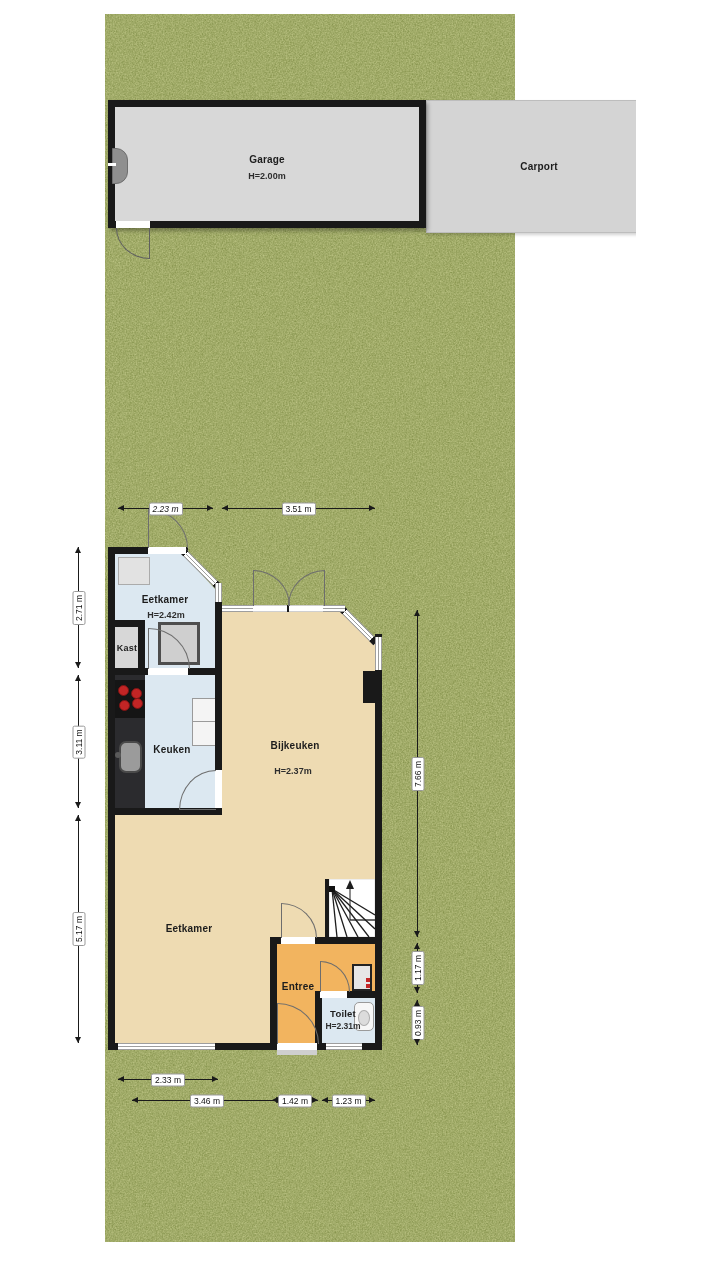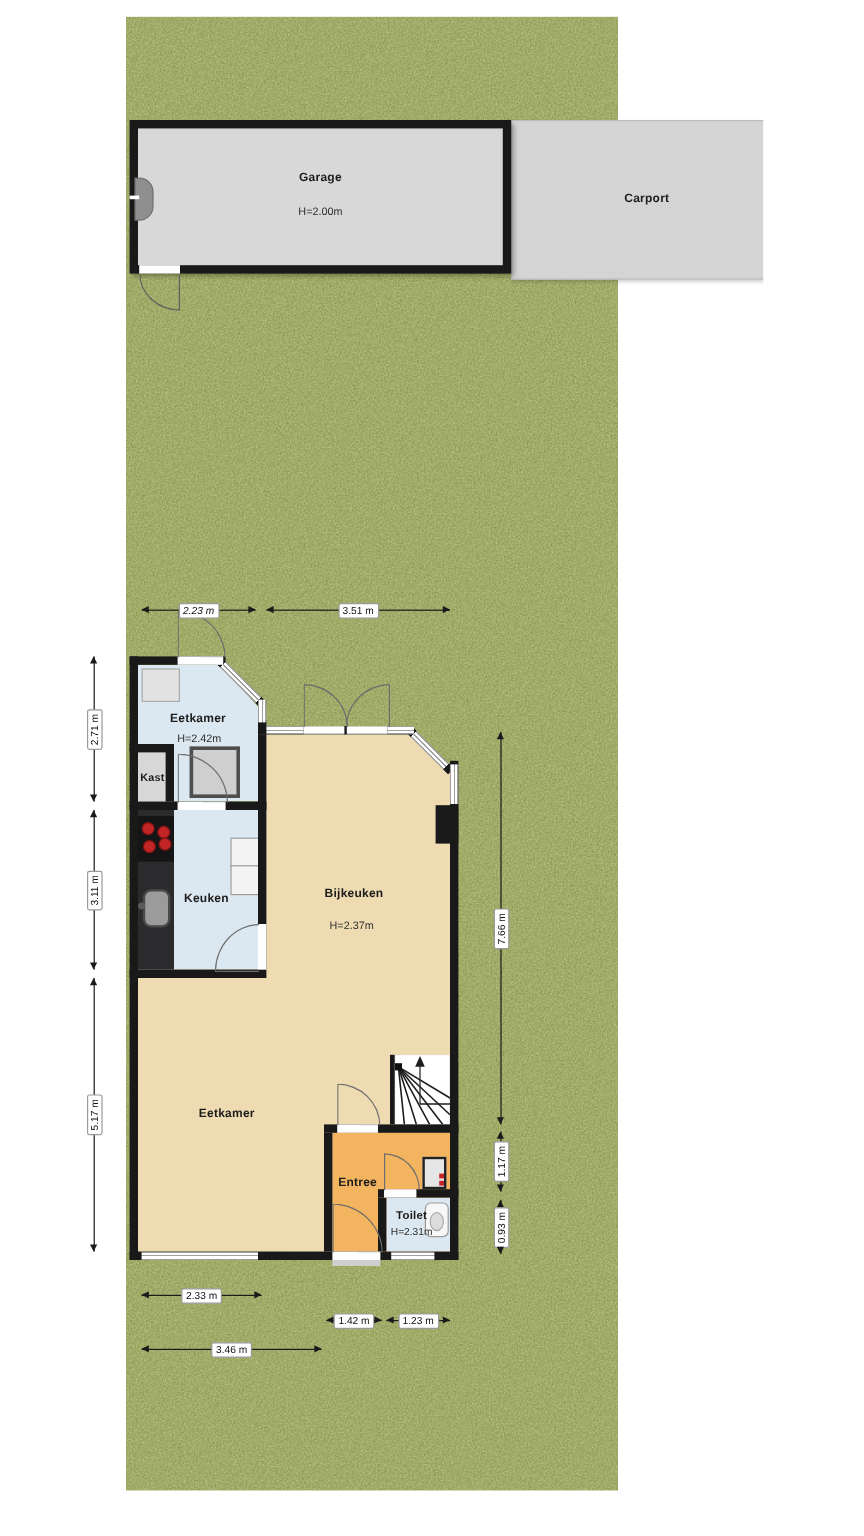--- a/index.html
+++ b/index.html
@@ -12,21 +12,21 @@
   .win-h{position:absolute;height:7px;
     background:linear-gradient(to bottom,#9e9e9e 0 1px,#fff 1px 3px,#9e9e9e 3px 4px,#fff 4px 6px,#9e9e9e 6px 7px);}
   .win-v{position:absolute;width:7px;
     background:linear-gradient(to right,#9e9e9e 0 1px,#fff 1px 3px,#9e9e9e 3px 4px,#fff 4px 6px,#9e9e9e 6px 7px);}
   .chamfer{position:absolute;height:7px;transform-origin:0 0;transform:rotate(45deg);
     background:linear-gradient(90deg,#191919 0 6px,rgba(0,0,0,0) 6px calc(100% - 6px),#191919 calc(100% - 6px)),
                linear-gradient(to bottom,#9e9e9e 0 1px,#fff 1px 3px,#9e9e9e 3px 4px,#fff 4px 6px,#9e9e9e 6px 7px);}
   .arc{position:absolute;background:transparent;}
   .room-label{position:absolute;transform:translate(-50%,-50%);font-size:10px;font-weight:bold;
     color:#1c1c1c;white-space:nowrap;letter-spacing:.2px;}
-  .sub-label{position:absolute;transform:translate(-50%,-50%);font-size:9px;font-weight:normal;
+  .sub-label{position:absolute;transform:translate(-50%,-50%);font-size:9px;font-weight:bold;
     color:#2e2e2e;white-space:nowrap;}
   
   .hdim{position:absolute;height:0;border-top:1px solid #1a1a1a;}
   .hdim::before{content:"";position:absolute;left:0;top:-4px;border-top:3.5px solid transparent;
     border-bottom:3.5px solid transparent;border-right:6px solid #1a1a1a;}
   .hdim::after{content:"";position:absolute;right:0;top:-4px;border-top:3.5px solid transparent;
     border-bottom:3.5px solid transparent;border-left:6px solid #1a1a1a;}
   .vdim{position:absolute;width:0;border-left:1px solid #1a1a1a;}
   .vdim::before{content:"";position:absolute;top:0;left:-4px;border-left:3.5px solid transparent;
     border-right:3.5px solid transparent;border-bottom:6px solid #1a1a1a;}
@@ -70,21 +70,21 @@
   <div class="abs" style="left:115px;top:107px;width:304px;height:114px;background:#d8d8d8;"></div>
 
   <div class="abs" style="left:112px;top:148px;width:14px;height:34px;background:#8f8f8f;
        border:1px solid #6f6f6f;border-radius:0 12px 12px 0;"></div>
   <div class="abs" style="left:108px;top:163px;width:8px;height:3px;background:#fff;"></div>
 
   <div class="opening" style="left:116px;top:221px;width:34px;height:7px;"></div>
   <div class="arc" style="left:116px;top:228px;width:32px;height:30px;
        border-left:1px solid #5f5f5f;border-bottom:1px solid #5f5f5f;border-right:1px solid #5f5f5f;
        border-bottom-left-radius:100% 100%;"></div>
-  <div class="room-label" style="left:267px;top:148px;text-align:right;">Garage</div>
+  <div class="room-label" style="left:267px;top:159px;text-align:right;">Garage</div>
   <div class="sub-label" style="left:267px;top:176px;">H=2.00m</div>
 
   <div class="floor" style="left:115px;top:554px;width:100px;height:114px;background:#dce8f1;
        clip-path:polygon(0 0,68px 0,100% 35px,100% 100%,0 100%);"></div>
   <div class="floor" style="left:115px;top:627px;width:23px;height:41px;background:#d7d7d7;"></div>
   <div class="floor" style="left:115px;top:675px;width:100px;height:133px;background:#dce8f1;"></div>
   <div class="floor" style="left:215px;top:612px;width:160px;height:203px;background:#eedbb2;
        clip-path:polygon(0 0,calc(100% - 26px) 0,100% 27px,100% 100%,0 100%);"></div>
   <div class="floor" style="left:115px;top:808px;width:260px;height:235px;background:#eedbb2;"></div>
   <div class="floor" style="left:277px;top:944px;width:98px;height:99px;background:#f2b45f;"></div>
@@ -245,21 +245,21 @@
   <div class="vdim" style="left:417px;top:943px;height:50px;">
     <span class="dim-label">1.17 m</span>
     </div>
   <div class="vdim" style="left:417px;top:1000px;height:45px;">
     <span class="dim-label">0.93 m</span>
     </div>
 
   <div class="hdim" style="left:118px;top:1079px;width:100px;">
     <span class="dim-label">2.33 m</span>
     </div>
-  <div class="hdim" style="left:118px;top:1100px;width:150px;margin-top:24px;">
+  <div class="hdim" style="left:132px;top:1100px;width:150px;">
     <span class="dim-label">3.46 m</span>
     </div>
   <div class="hdim" style="left:272px;top:1100px;width:46px;">
     <span class="dim-label">1.42 m</span>
     </div>
   <div class="hdim" style="left:322px;top:1100px;width:53px;">
     <span class="dim-label">1.23 m</span>
     </div>
 
 

